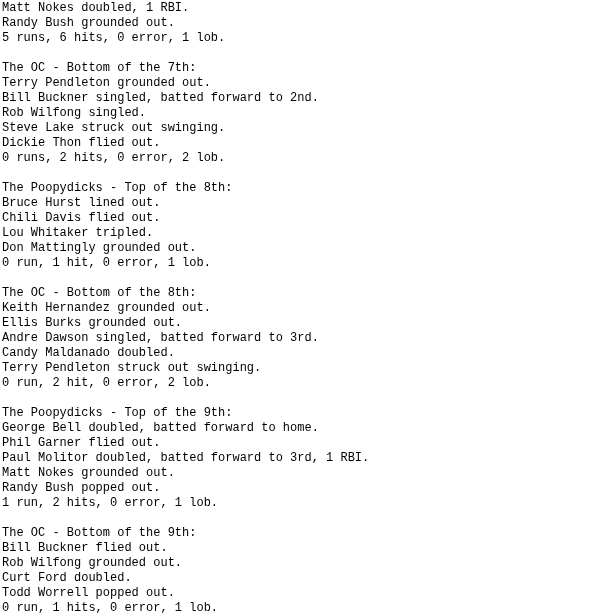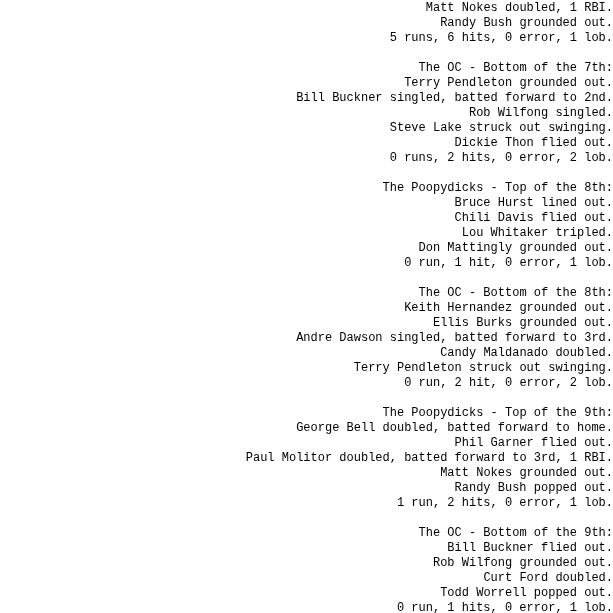--- a/index.html
+++ b/index.html
@@ -15,19 +15,18 @@
   .game-log {
     font-family: "Liberation Mono", "DejaVu Sans Mono", monospace;
     font-size: 12px;
     line-height: 15px;
     color: #000000;
     padding: 1px 0 0 2px;
     white-space: pre;
   }
   .line {
     height: 15px;
-    text-align: right;
   }
 </style>
 </head>
 <body>
 
 <div class="game-log"><div class="line">Matt Nokes doubled, 1 RBI.</div><div class="line">Randy Bush grounded out.</div><div class="line">5 runs, 6 hits, 0 error, 1 lob.</div><div class="line"></div><div class="line">The OC - Bottom of the 7th:</div><div class="line">Terry Pendleton grounded out.</div><div class="line">Bill Buckner singled, batted forward to 2nd.</div><div class="line">Rob Wilfong singled.</div><div class="line">Steve Lake struck out swinging.</div><div class="line">Dickie Thon flied out.</div><div class="line">0 runs, 2 hits, 0 error, 2 lob.</div><div class="line"></div><div class="line">The Poopydicks - Top of the 8th:</div><div class="line">Bruce Hurst lined out.</div><div class="line">Chili Davis flied out.</div><div class="line">Lou Whitaker tripled.</div><div class="line">Don Mattingly grounded out.</div><div class="line">0 run, 1 hit, 0 error, 1 lob.</div><div class="line"></div><div class="line">The OC - Bottom of the 8th:</div><div class="line">Keith Hernandez grounded out.</div><div class="line">Ellis Burks grounded out.</div><div class="line">Andre Dawson singled, batted forward to 3rd.</div><div class="line">Candy Maldanado doubled.</div><div class="line">Terry Pendleton struck out swinging.</div><div class="line">0 run, 2 hit, 0 error, 2 lob.</div><div class="line"></div><div class="line">The Poopydicks - Top of the 9th:</div><div class="line">George Bell doubled, batted forward to home.</div><div class="line">Phil Garner flied out.</div><div class="line">Paul Molitor doubled, batted forward to 3rd, 1 RBI.</div><div class="line">Matt Nokes grounded out.</div><div class="line">Randy Bush popped out.</div><div class="line">1 run, 2 hits, 0 error, 1 lob.</div><div class="line"></div><div class="line">The OC - Bottom of the 9th:</div><div class="line">Bill Buckner flied out.</div><div class="line">Rob Wilfong grounded out.</div><div class="line">Curt Ford doubled.</div><div class="line">Todd Worrell popped out.</div><div class="line">0 run, 1 hits, 0 error, 1 lob.</div></div>
 
 </body></html>

